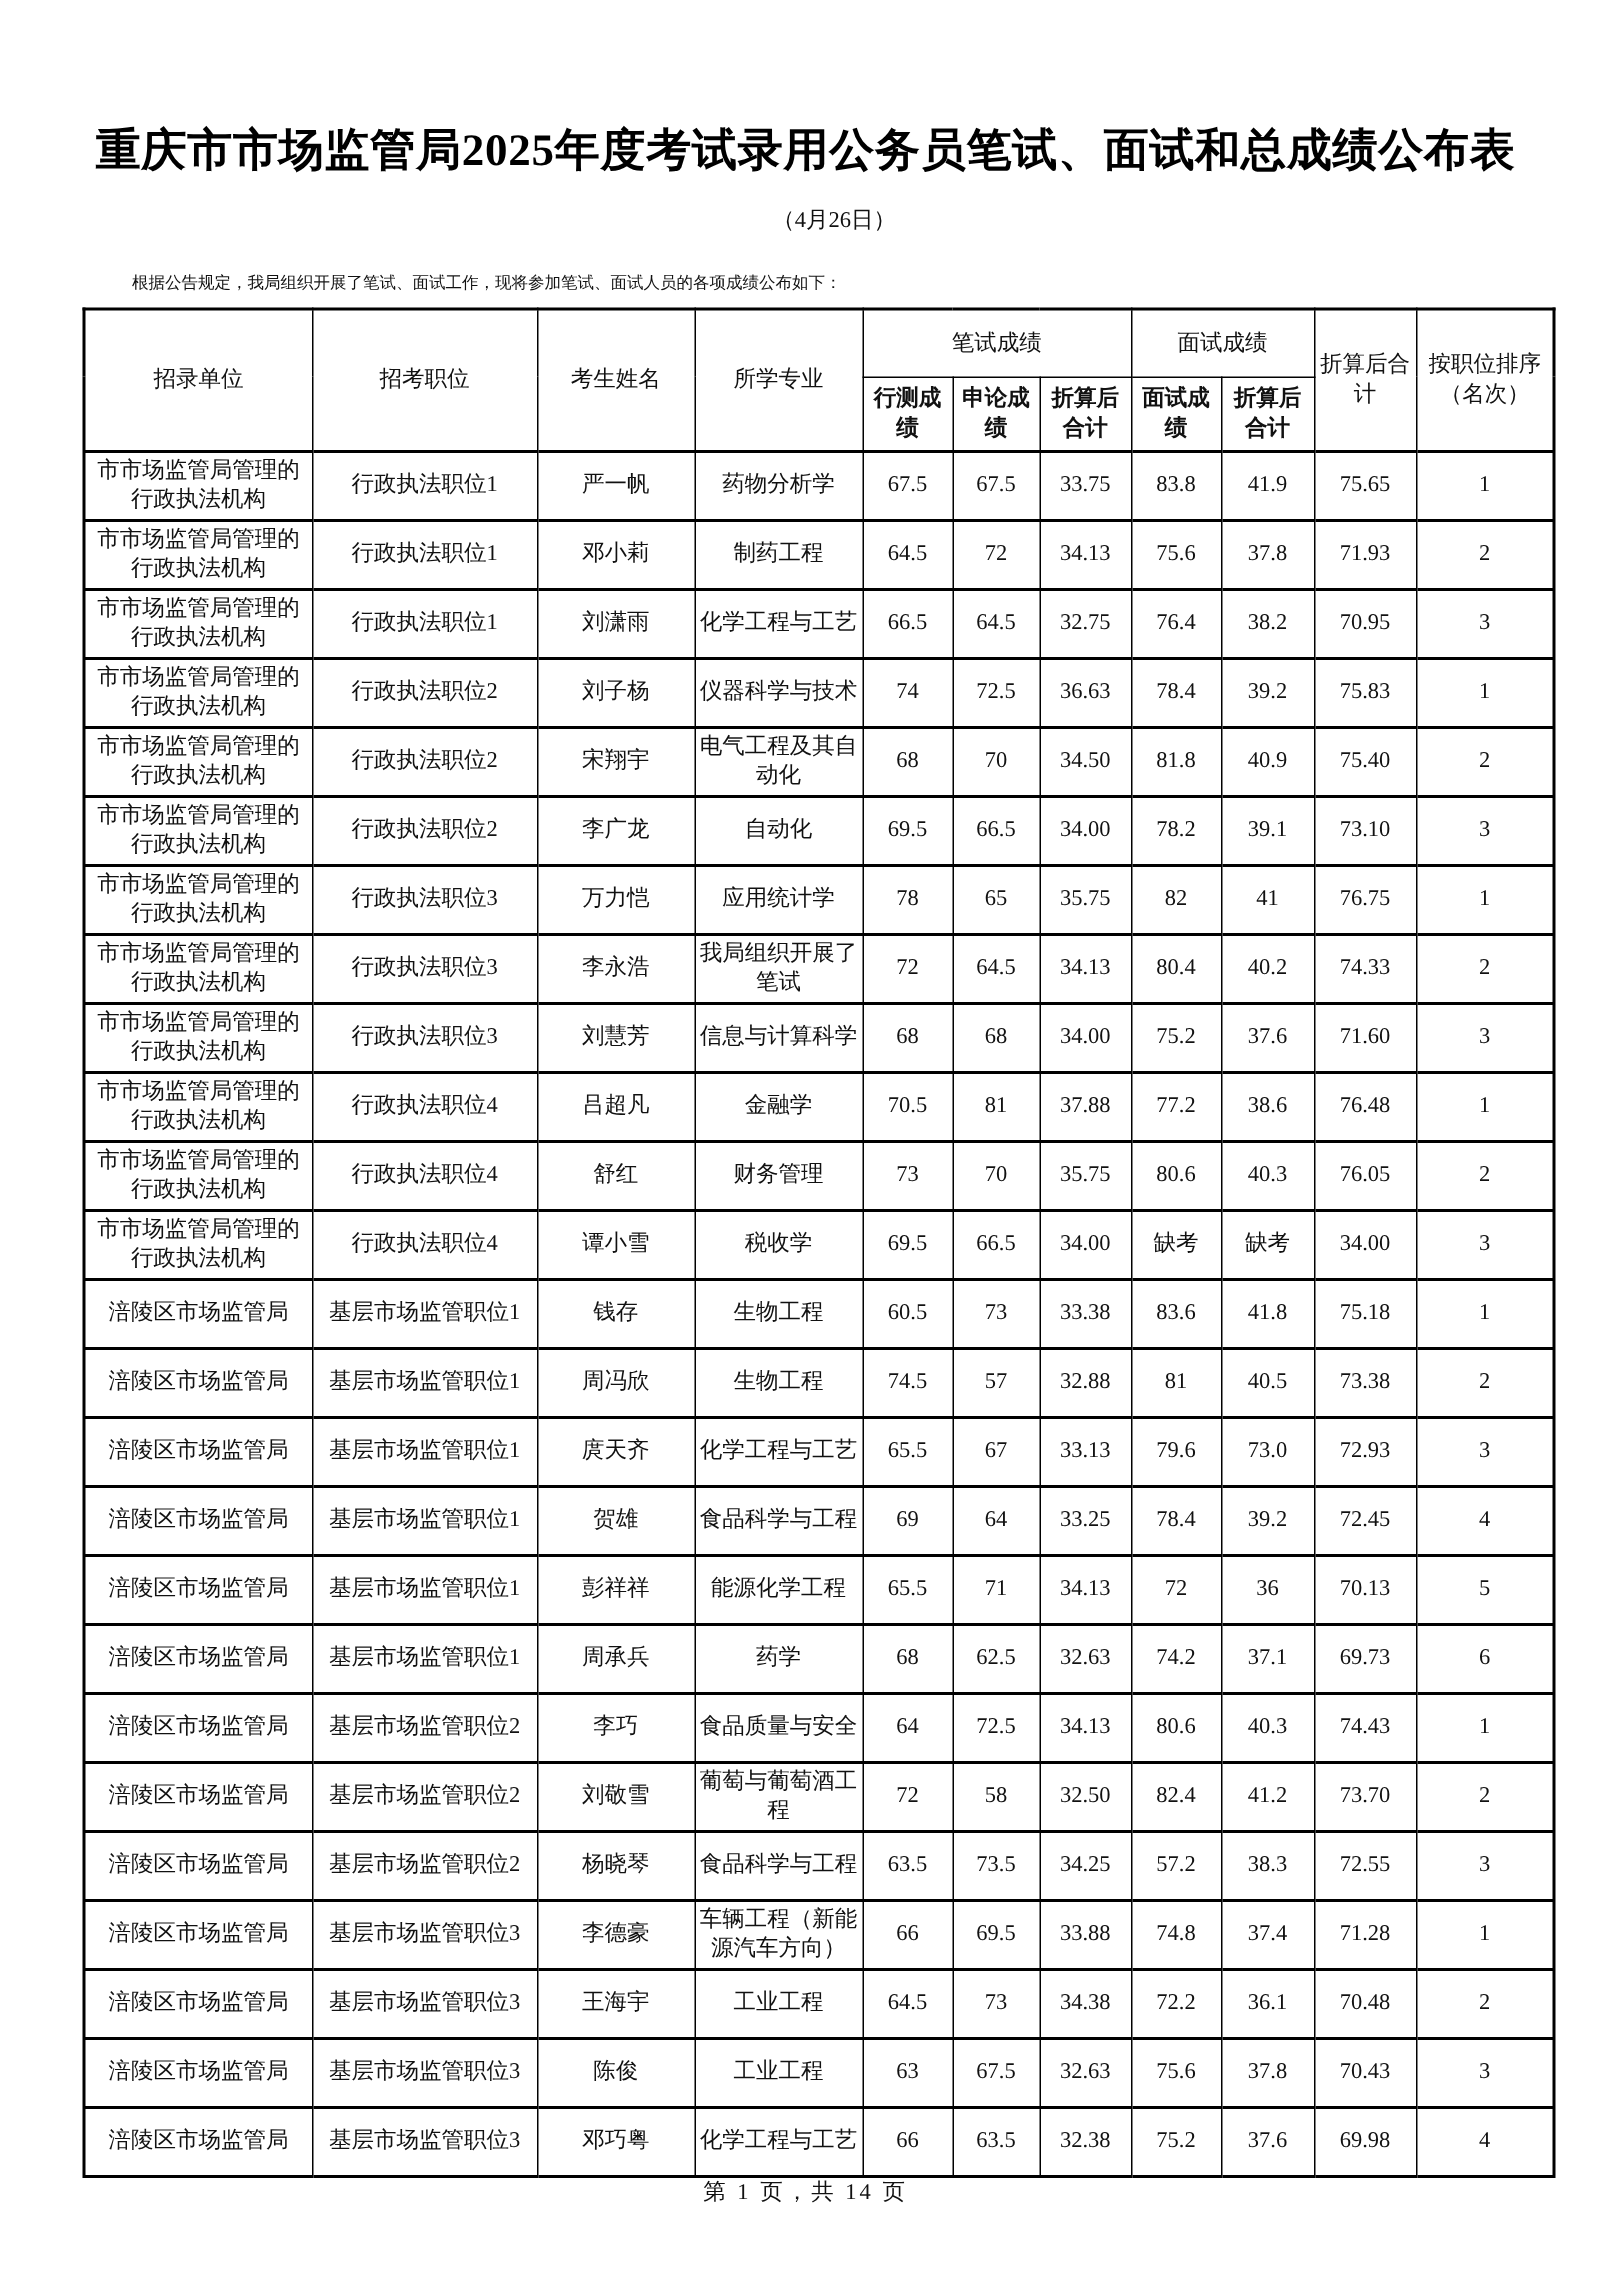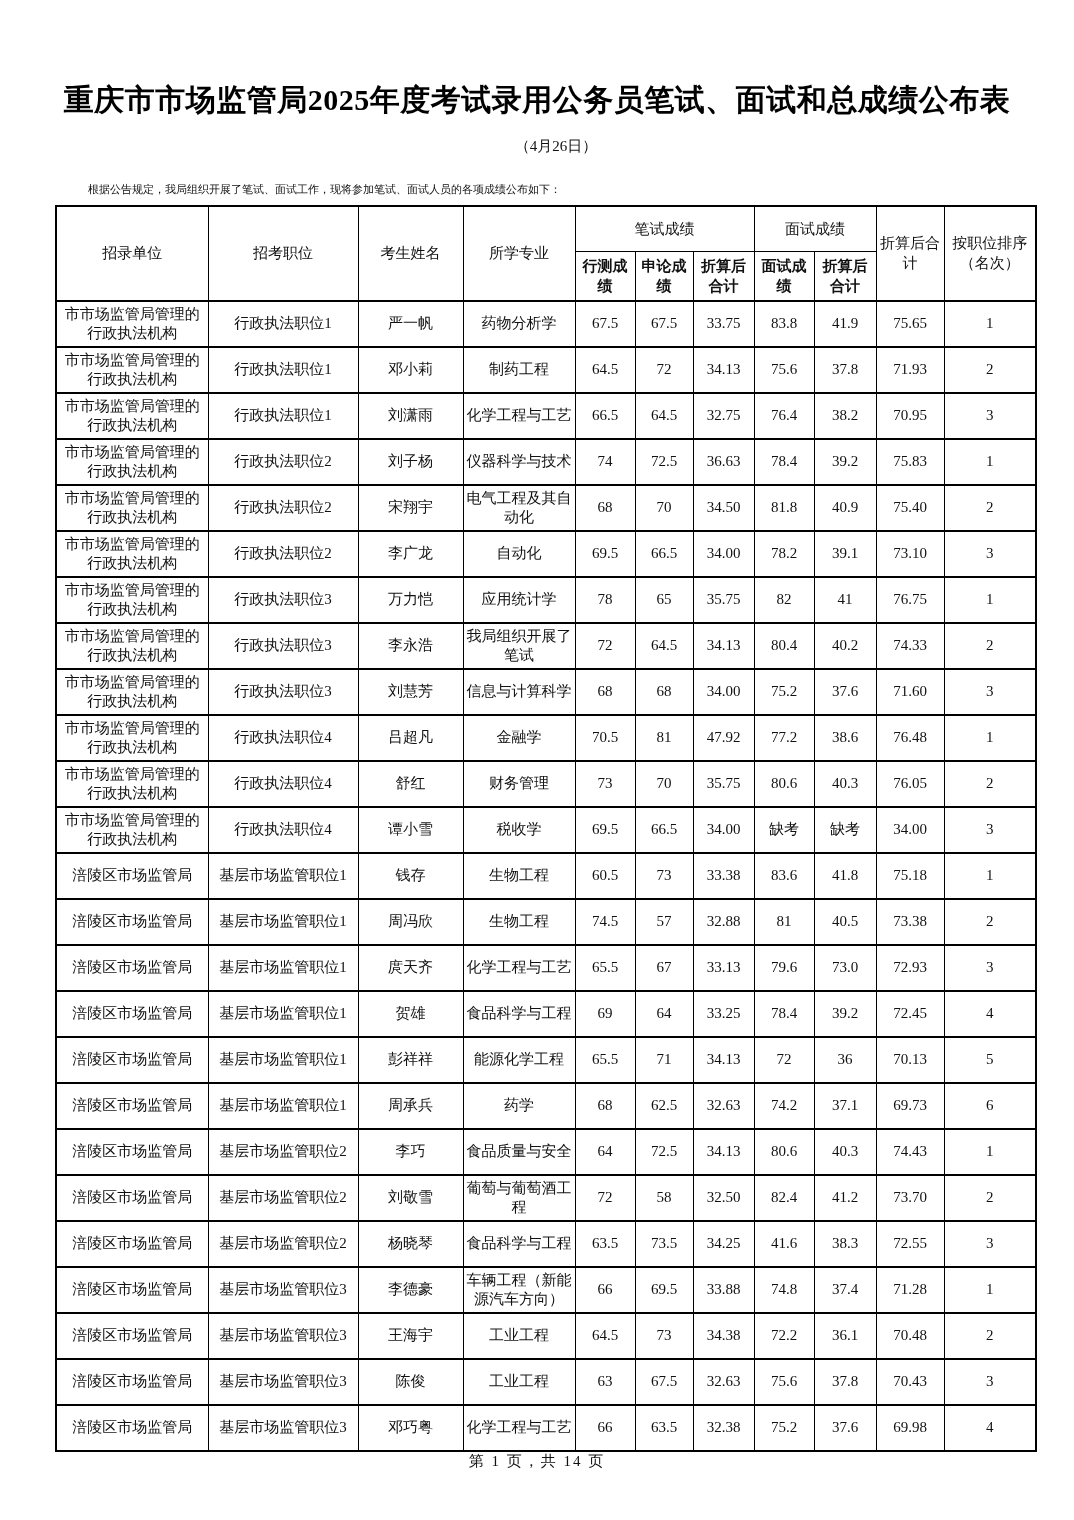--- a/index.html
+++ b/index.html
@@ -245,21 +245,21 @@
           <td>71.60</td>
           <td>3</td>
         </tr>
         <tr>
           <td>市市场监管局管理的行政执法机构</td>
           <td>行政执法职位4</td>
           <td>吕超凡</td>
           <td>金融学</td>
           <td>70.5</td>
           <td>81</td>
-          <td>47.92</td>
+          <td>37.88</td>
           <td>77.2</td>
           <td>38.6</td>
           <td>76.48</td>
           <td>1</td>
         </tr>
         <tr>
           <td>市市场监管局管理的行政执法机构</td>
           <td>行政执法职位4</td>
           <td>舒红</td>
           <td>财务管理</td>
@@ -389,21 +389,21 @@
           <td>2</td>
         </tr>
         <tr>
           <td>涪陵区市场监管局</td>
           <td>基层市场监管职位2</td>
           <td>杨晓琴</td>
           <td>食品科学与工程</td>
           <td>63.5</td>
           <td>73.5</td>
           <td>34.25</td>
-          <td>41.6</td>
+          <td>57.2</td>
           <td>38.3</td>
           <td>72.55</td>
           <td>3</td>
         </tr>
         <tr>
           <td>涪陵区市场监管局</td>
           <td>基层市场监管职位3</td>
           <td>李德豪</td>
           <td>车辆工程（新能源汽车方向）</td>
           <td>66</td>

